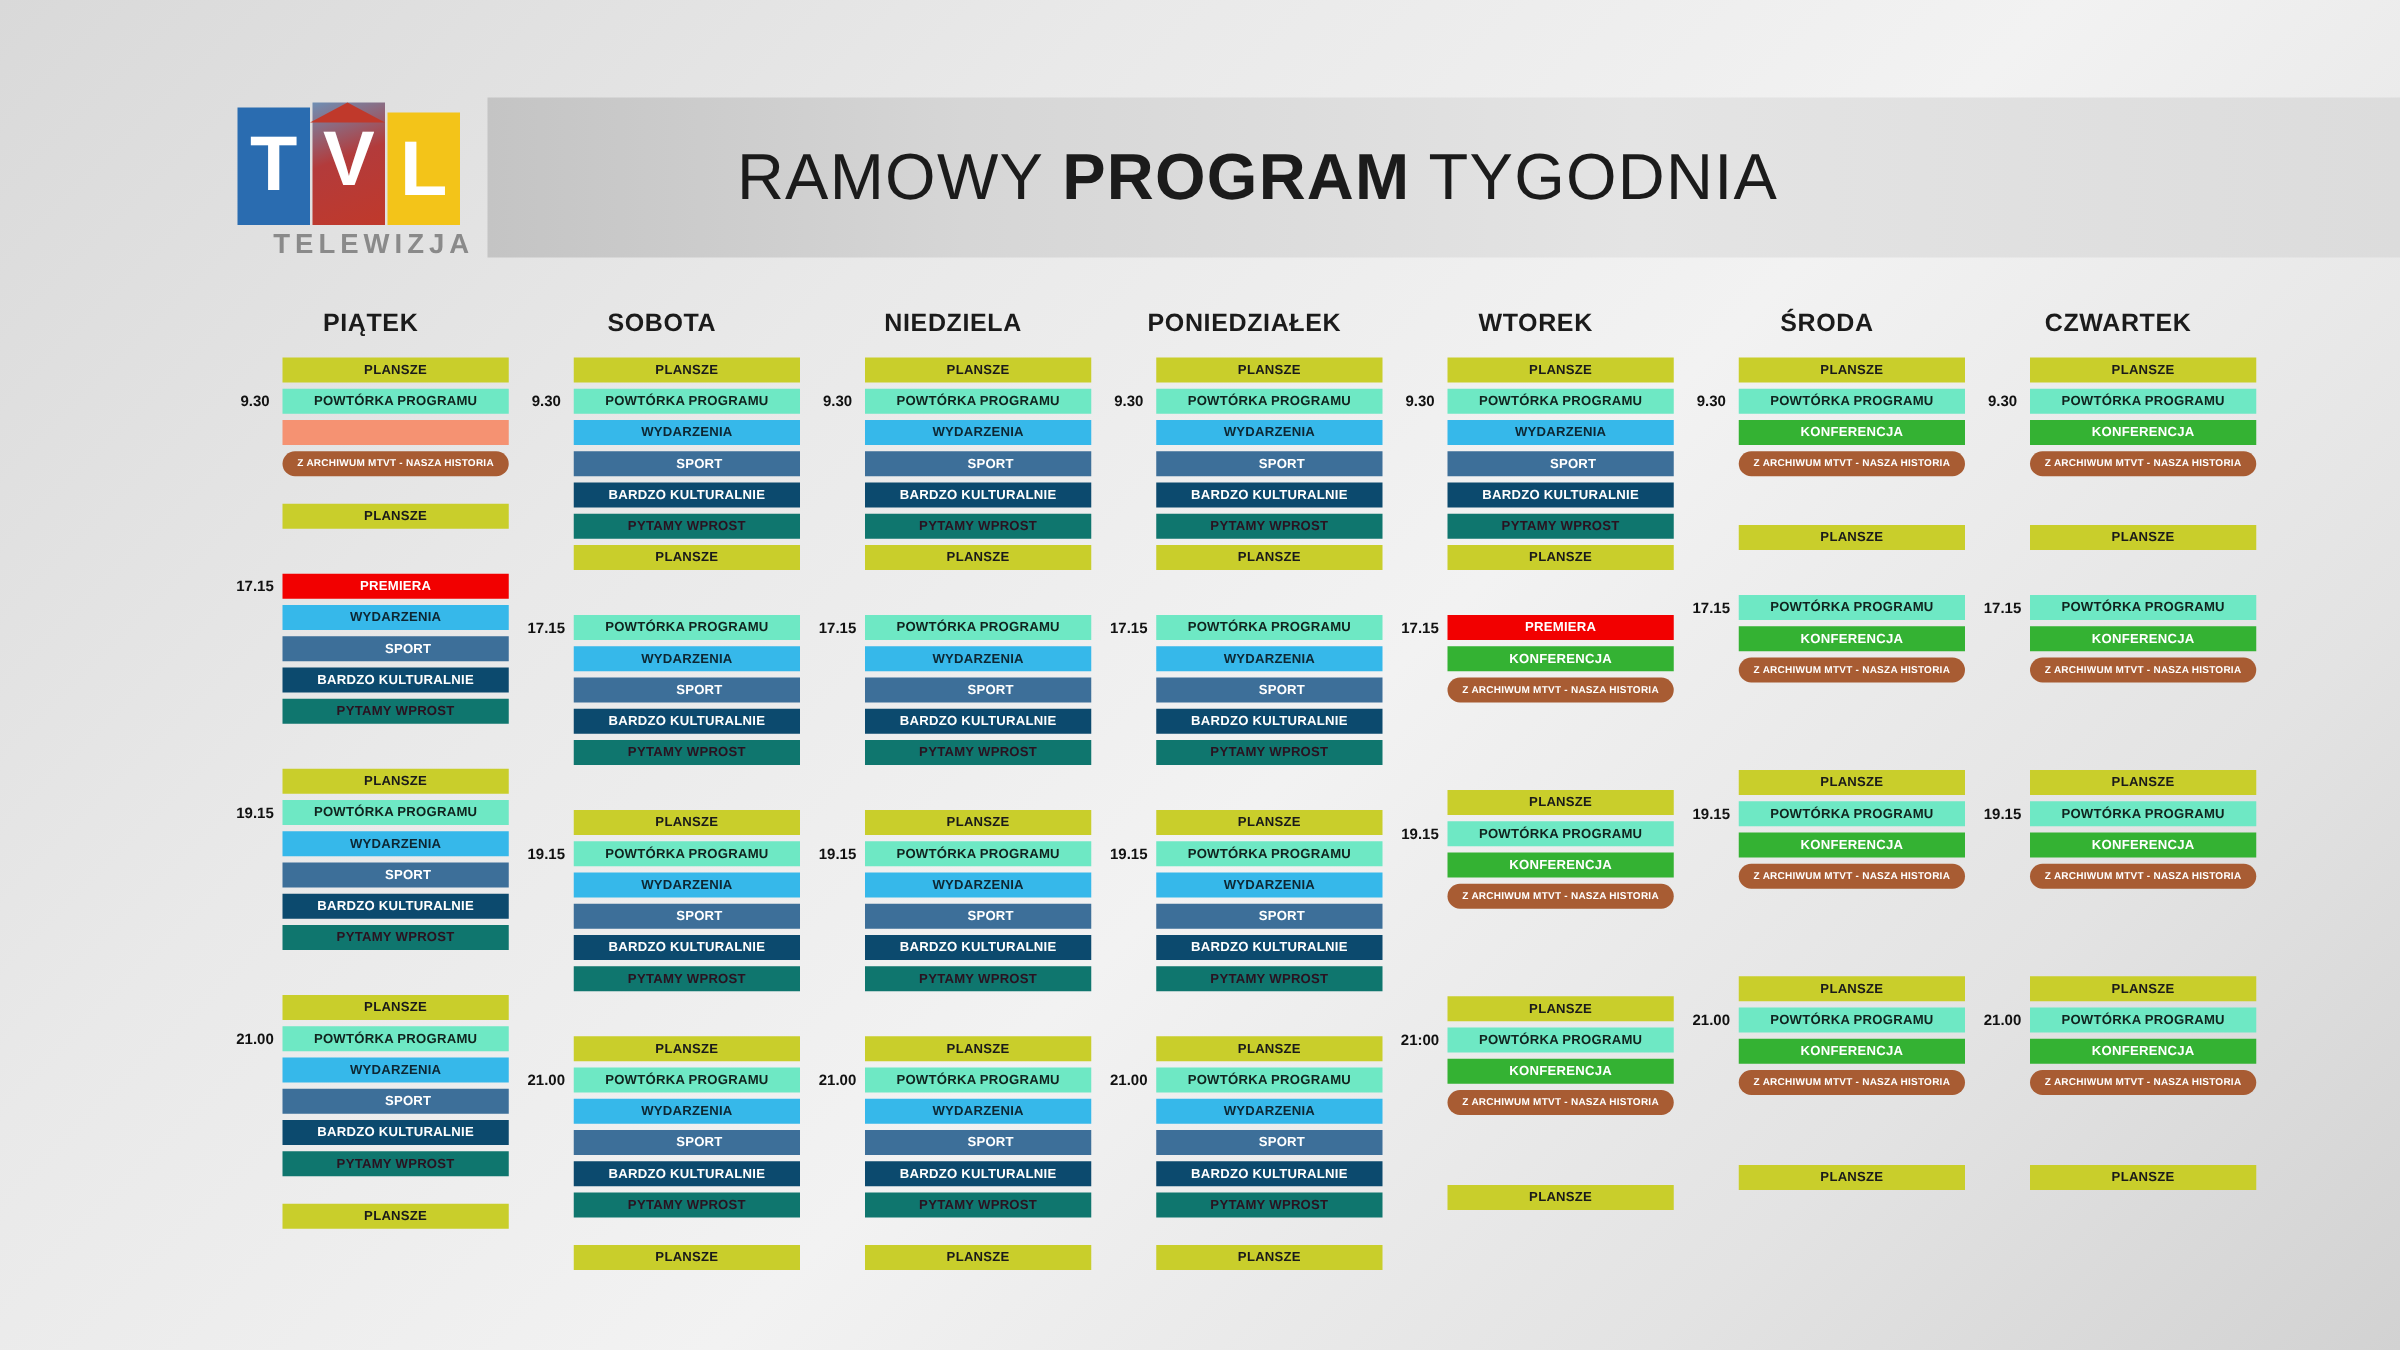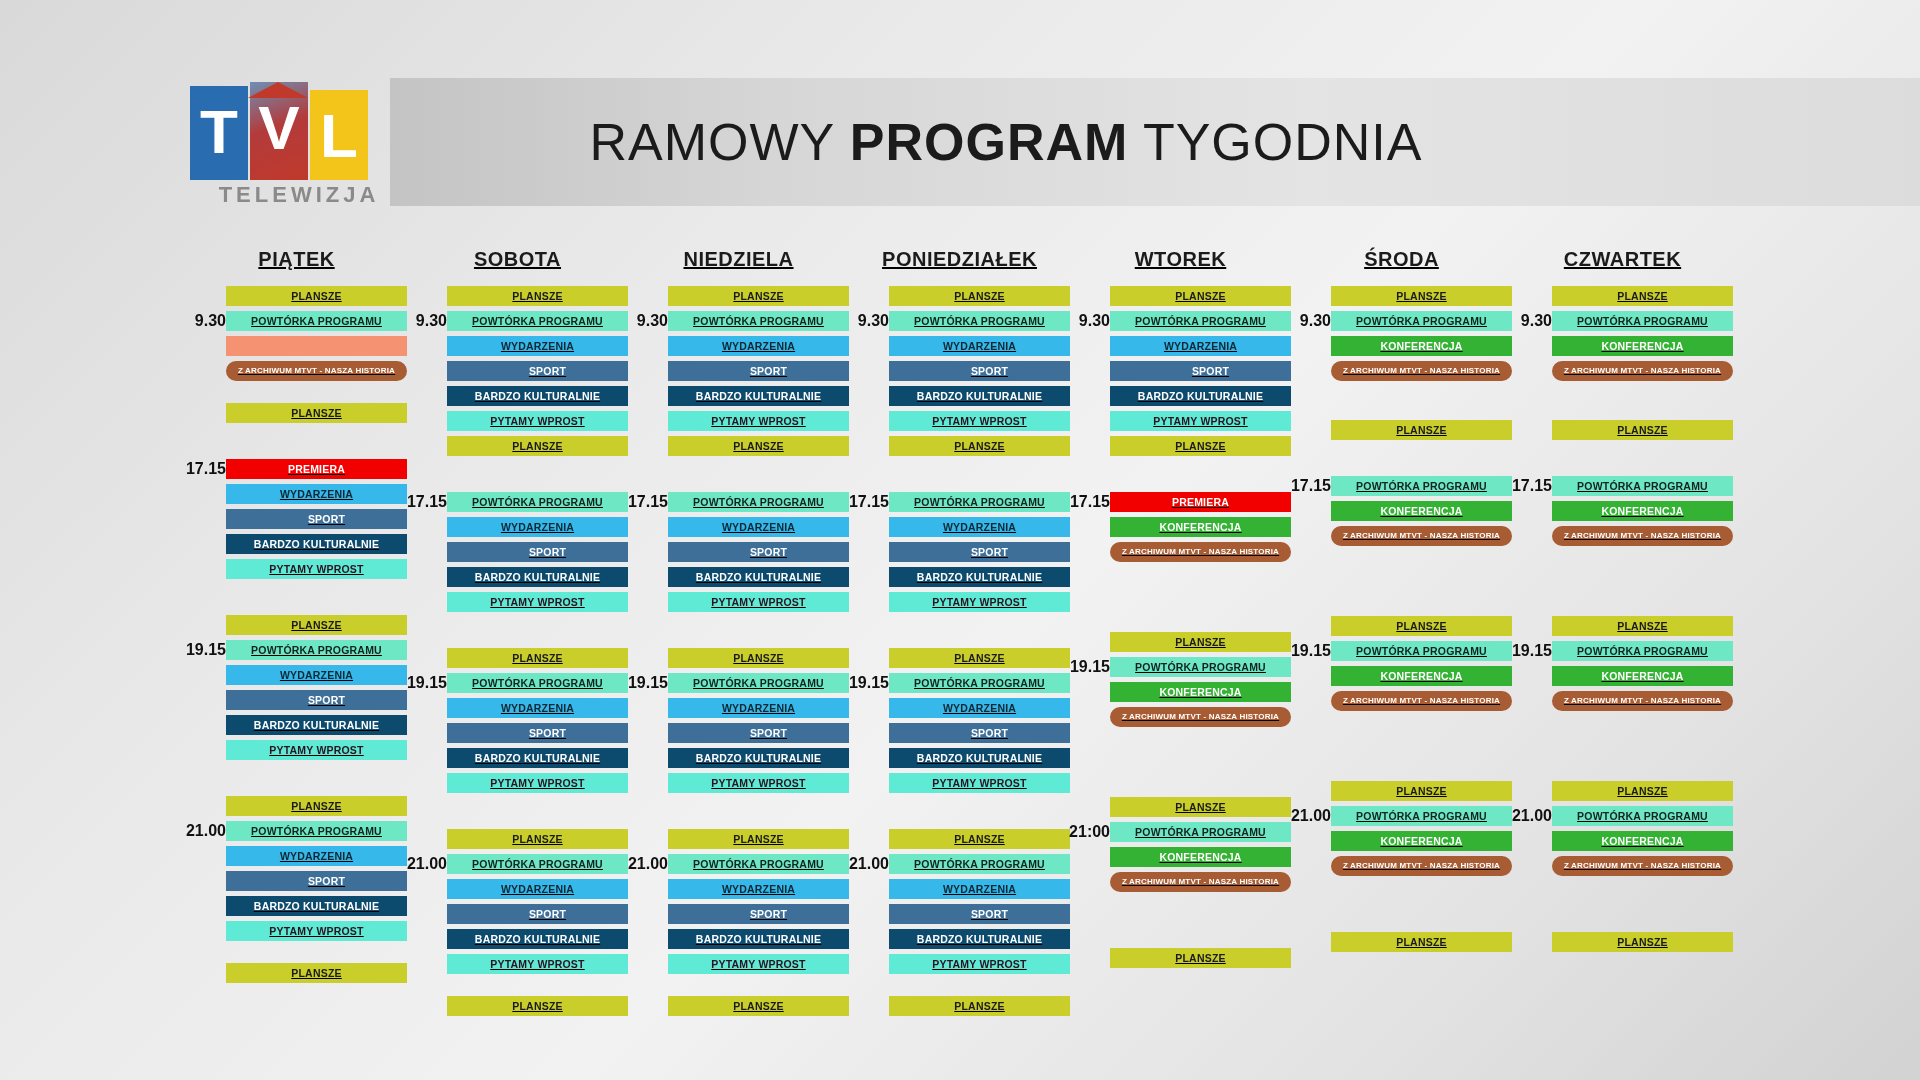--- a/index.html
+++ b/index.html
@@ -114,22 +114,21 @@
   
   .grid {
     position: absolute;
     left: 0;
     top: 248px;
     width: 1920px;
     height: 832px;
     display: flex;
     padding: 0 186px;
     box-sizing: border-box;
-    gap: 0px;
-    text-decoration: underline;
+    gap: 12px;
   }
   .day-col {
     width: 221px;
     flex: 0 0 221px;
     position: relative;
   }
   .day-head {
     text-align: center;
     font-size: 20px;
     font-weight: bold;
@@ -147,43 +146,43 @@
     align-items: stretch;
   }
   .row.spacer { background: transparent; }
   .time {
     position: absolute;
     left: -4px;
     top: 0;
     width: 44px;
     height: 20px;
     line-height: 20px;
-    font-size: 16px;
+    font-size: 12px;
     font-weight: bold;
     color: #111;
-    text-align: right;
+    text-align: center;
   }
   .bar {
     height: 20px;
     line-height: 20px;
     font-size: 10.5px;
     font-weight: bold;
     text-align: center;
     color: #1a1a1a;
     letter-spacing: 0.2px;
     overflow: hidden;
     white-space: nowrap;
   }
   .bar.indent { margin-left: 40px; width: 181px; }
   .bar.c-plansze { background: #c9ce2b; color: #1a1a1a; }
   .bar.c-powtorka { background: #6ee8c4; color: #10231e; }
   .bar.c-wydarzenia { background: #36b8ea; color: #0d2733; }
   .bar.c-sport { background: #3d6f99; color: #ffffff; padding-left: 20px; }
   .bar.c-kulturalnie { background: #0c4a6e; color: #ffffff; }
-  .bar.c-pytamy { background: #5eead4; color: #2a1220; }
+  .bar.c-pytamy { background: #0f766e; color: #2a1220; }
   .bar.c-archiwum { background: #a85c33; color: #ffffff; font-size: 8px; border-radius: 10px; }
   .bar.c-salmon { background: #f59272; }
   .bar.c-premiera { background: #f20000; color: #ffffff; }
   .bar.c-konferencja { background: #34b233; color: #ffffff; }
   .gap-sm { height: 12px; }
   .gap-md { height: 26px; }
 </style>
 </head>
 <body>
 

